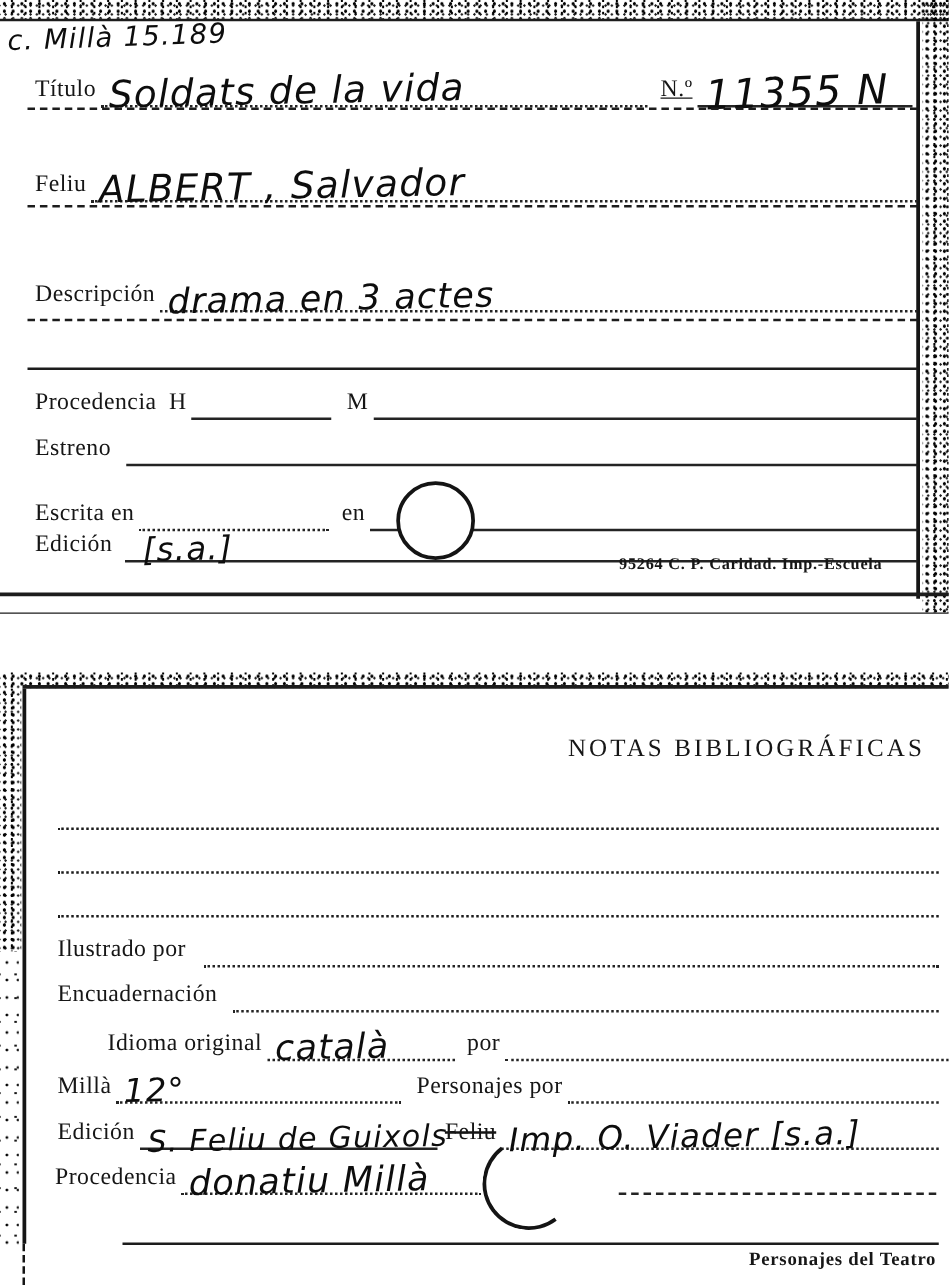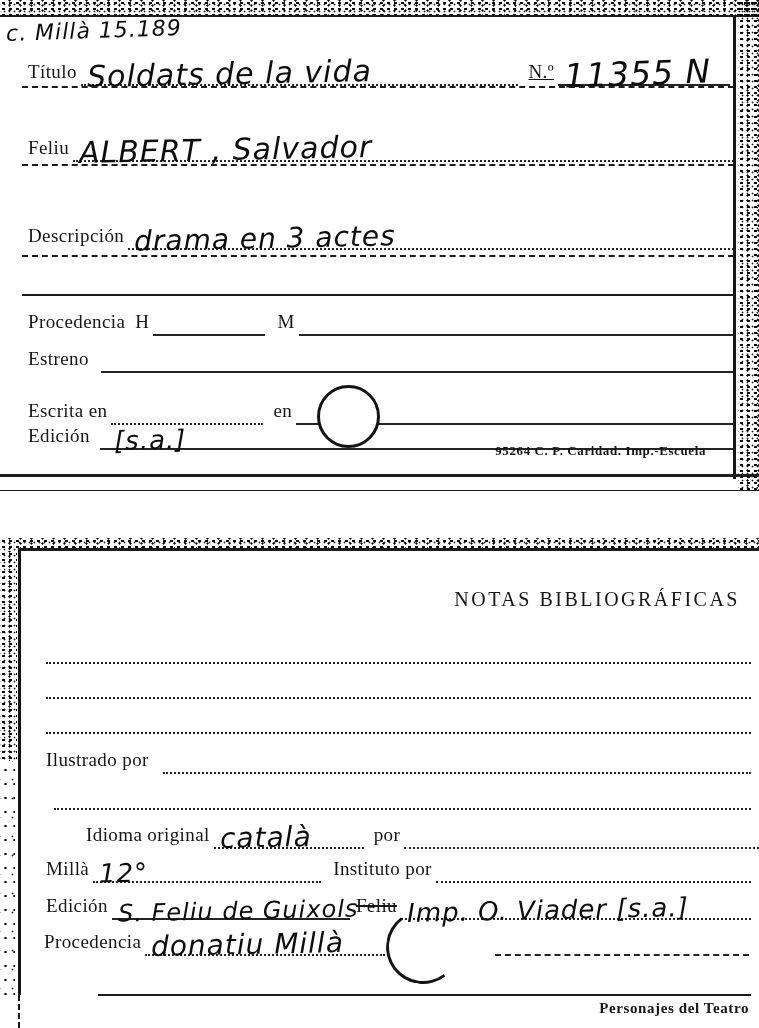--- a/index.html
+++ b/index.html
@@ -178,38 +178,39 @@
     <div class="hline dot" style="left:46px; top:662px; width:705px;"></div>
     <div class="hline dot" style="left:46px; top:697px; width:705px;"></div>
     <div class="hline dot" style="left:46px; top:732px; width:705px;"></div>
 
     <div class="row" style="left:46px; top:744px; width:705px; height:30px;">
       <span class="label">Ilustrado por</span>
       <span class="fill" style="margin-left:10px;"></span>
     </div>
 
     <div class="row" style="left:46px; top:780px; width:705px; height:30px;">
+      <span class="label">Encuadernación</span>
       <span class="fill" style="margin-left:8px;"></span>
     </div>
 
     <div class="row" style="left:46px; top:813px; width:705px; height:36px;margin-left:40px;">
       <span class="label">Idioma original</span>
       <span class="fill" style="flex:0 0 150px;">
         <span class="hand lg">català</span>
       </span>
       <span class="label" style="padding-left:10px;">por</span>
       <span class="fill"></span>
     </div>
 
     <div class="row" style="left:46px; top:849px; width:705px; height:34px;">
       <span class="label">Millà</span>
       <span class="fill" style="flex:0 0 228px;">
         <span class="hand md">12°</span>
       </span>
-      <span class="label" style="padding-left:12px;">Instituto por</span>
+      <span class="label" style="padding-left:12px;">Personajes por</span>
       <span class="fill"></span>
     </div>
 
     <div class="row" style="left:46px; top:884px; width:705px; height:36px;">
       <span class="label">Edición</span>
       <span class="fill solid" style="flex:0 0 238px;">
         <span class="hand sm">S. Feliu de Guixols</span>
       </span>
       <span class="label strike" style="padding-left:6px;">Feliu</span>
       <span class="fill">

